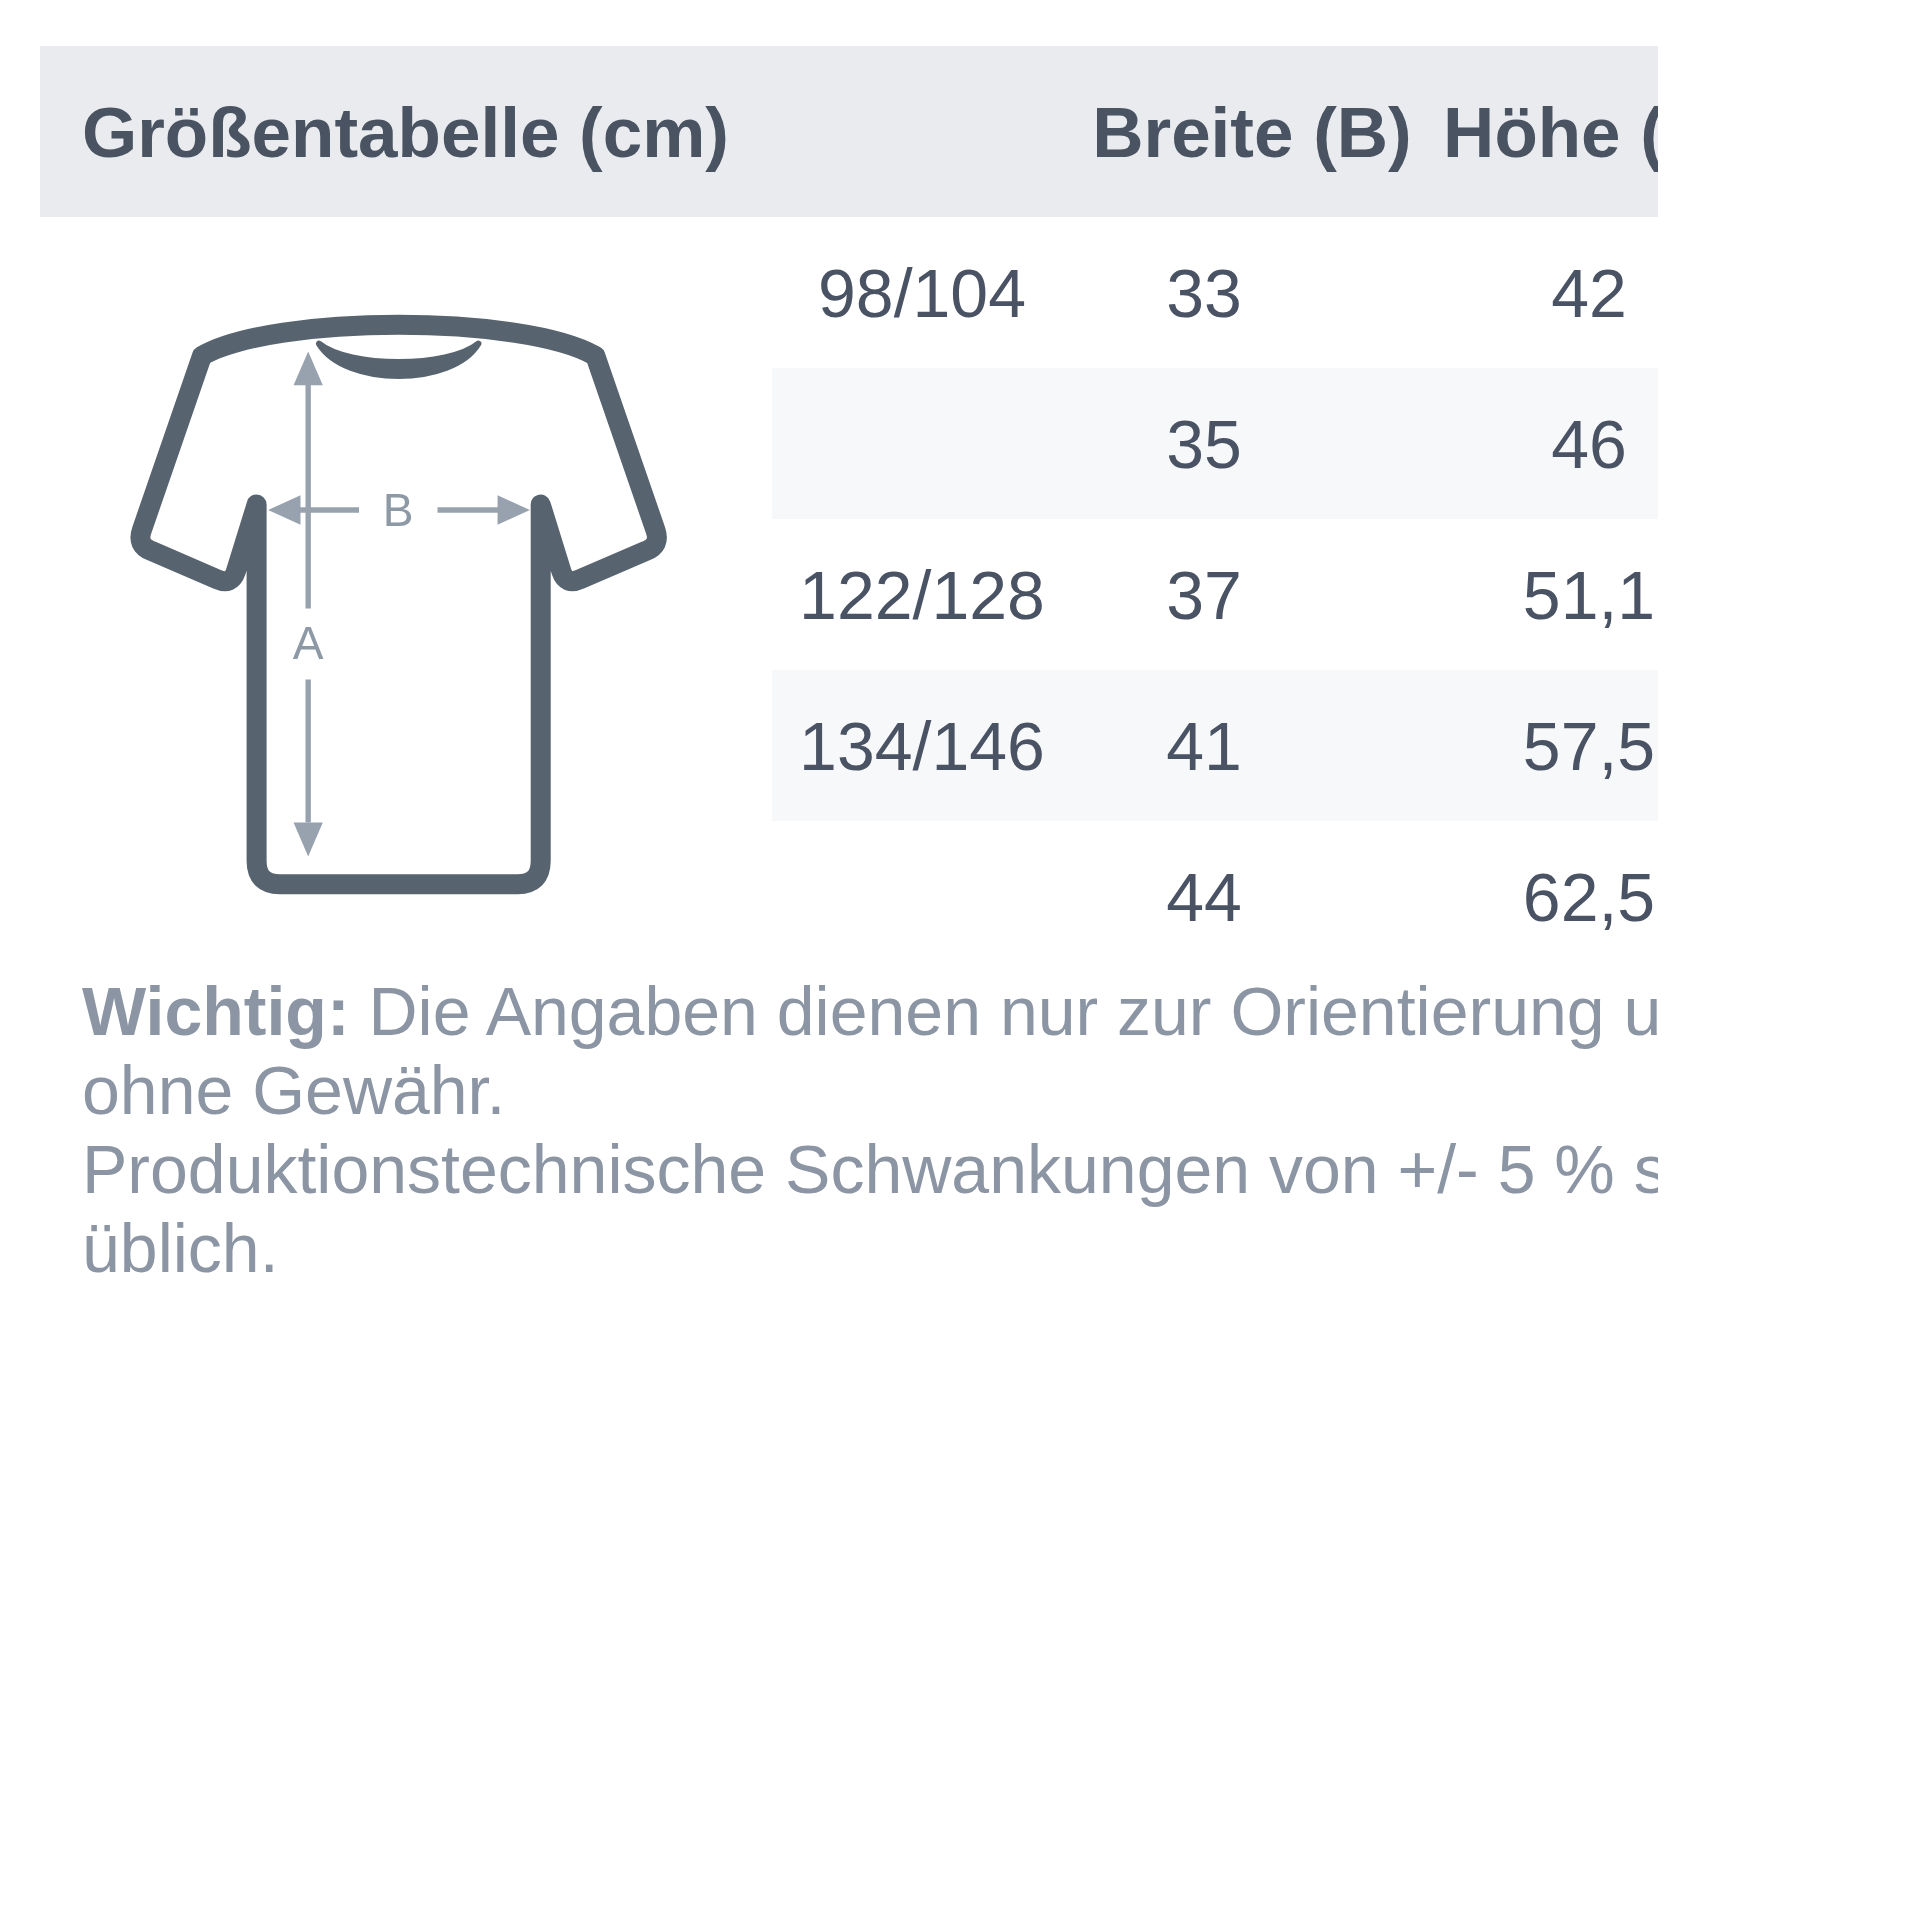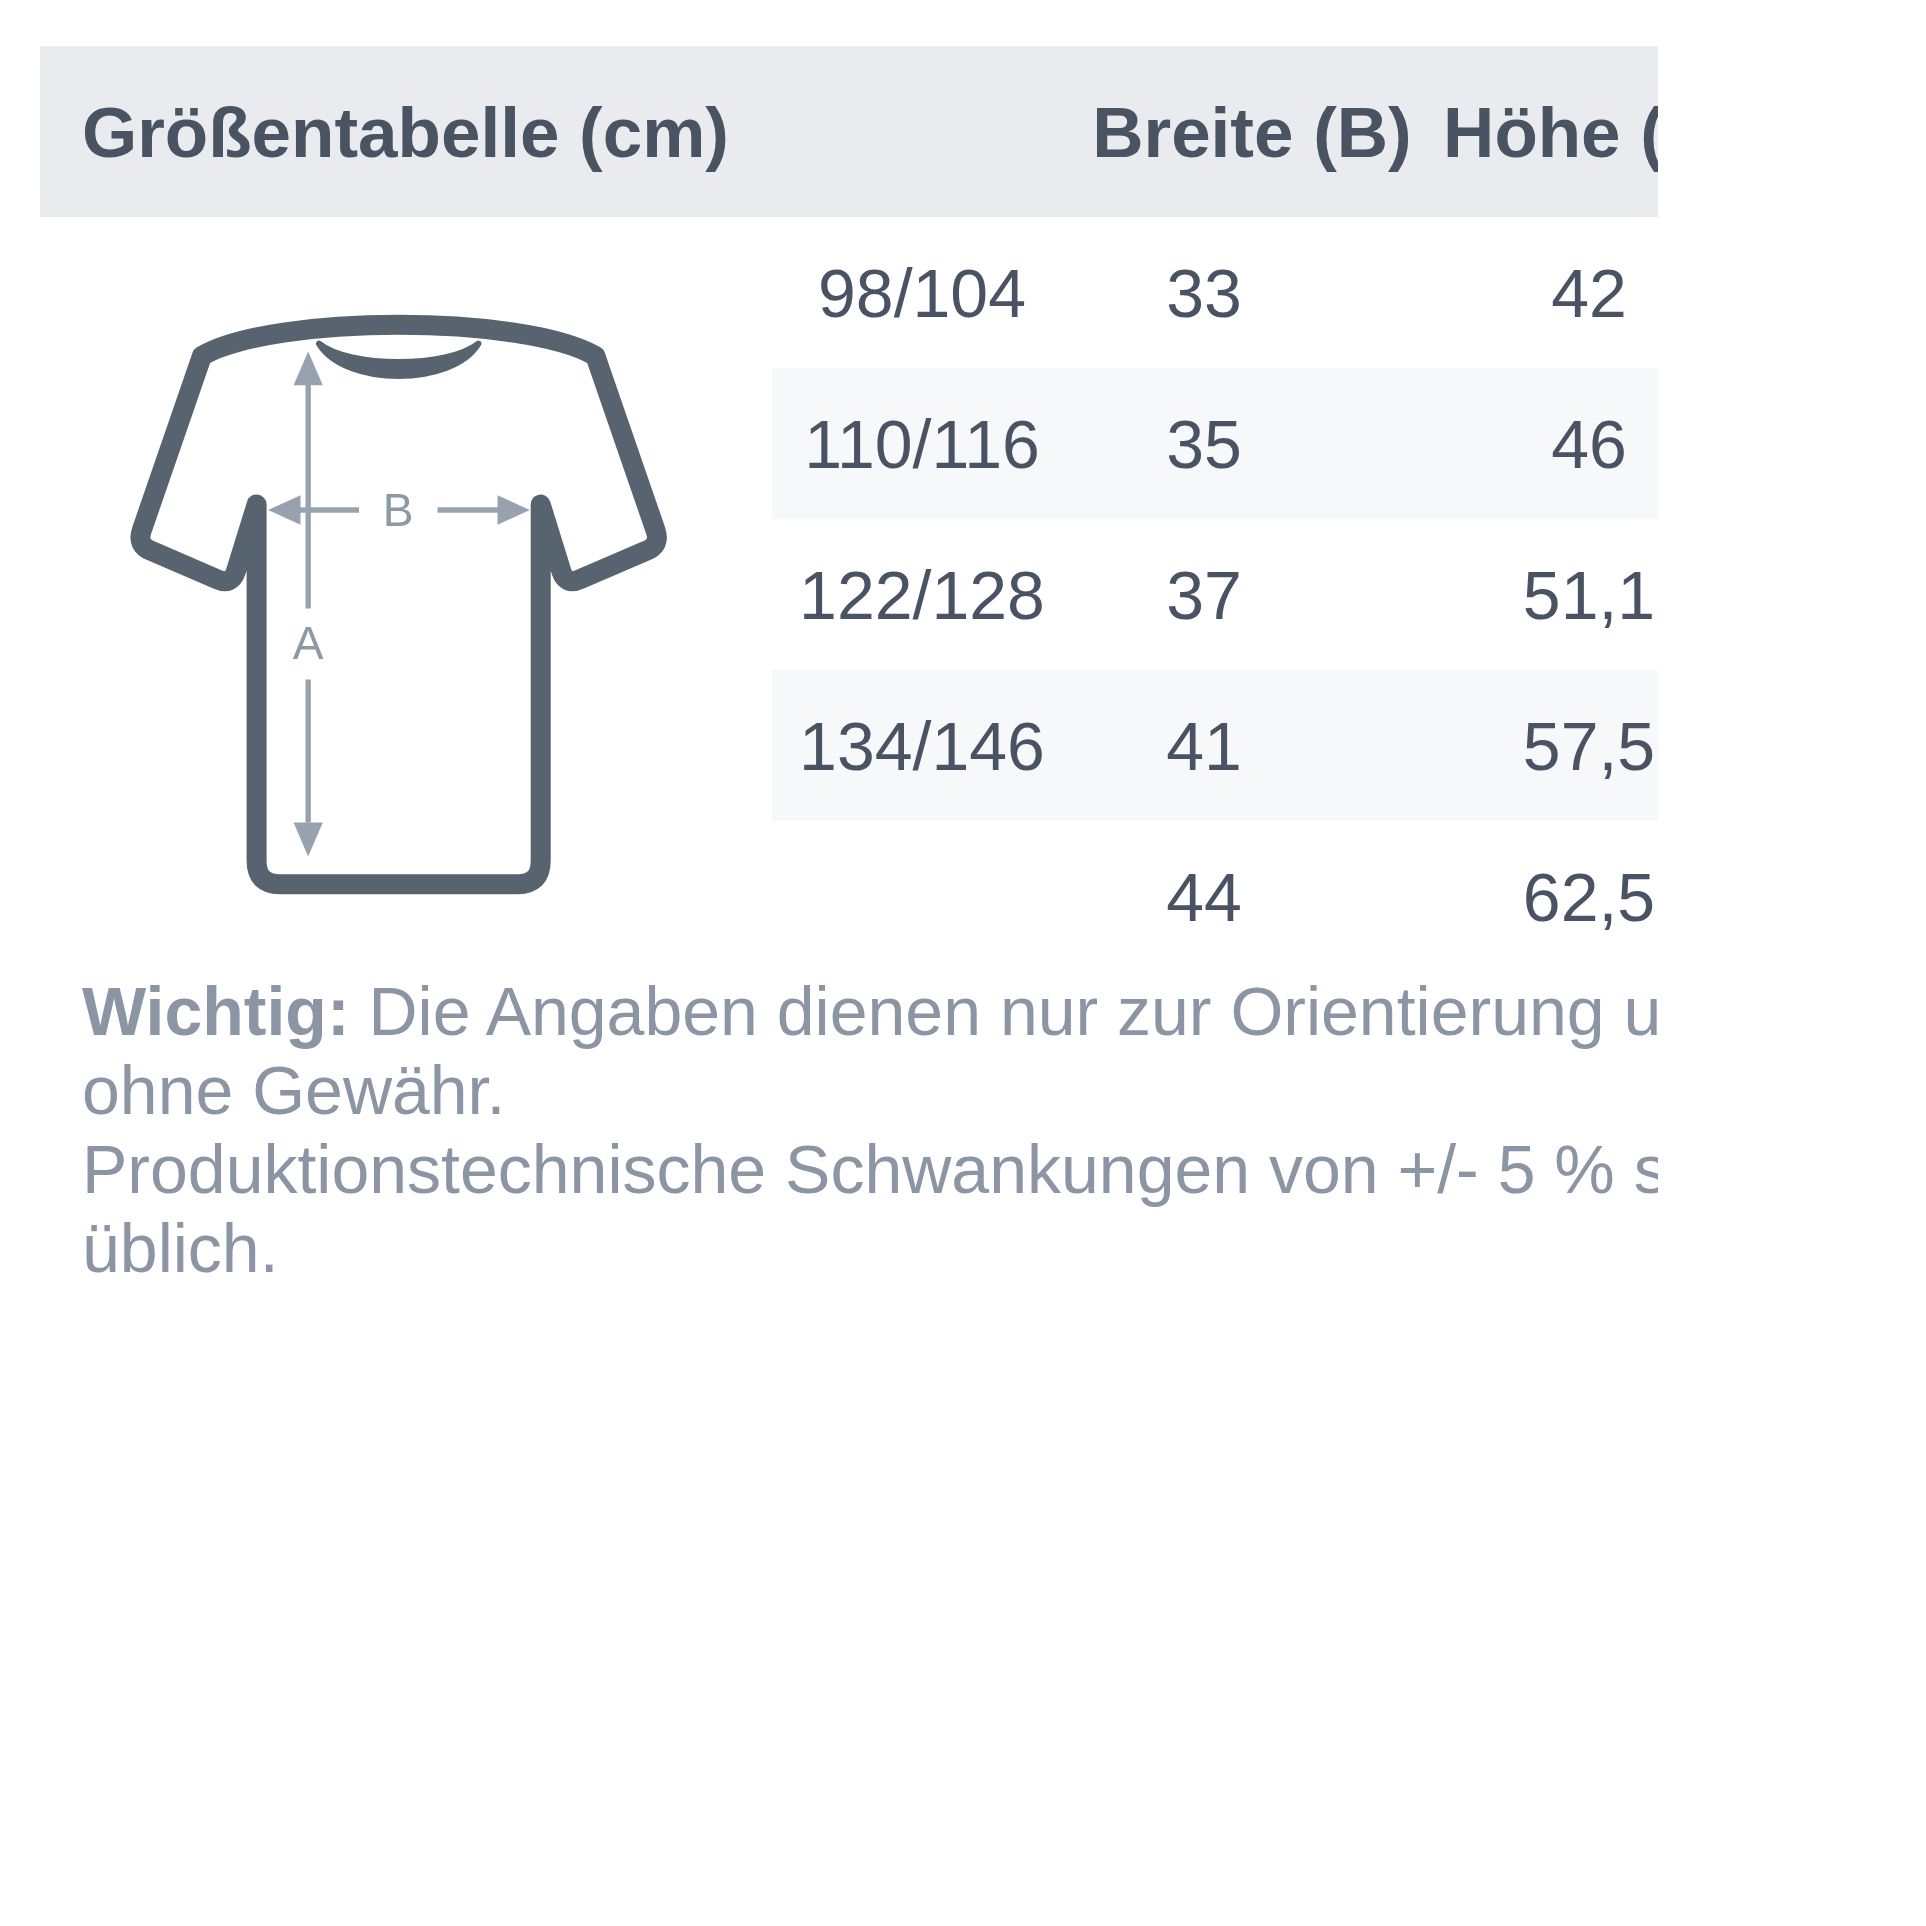--- a/index.html
+++ b/index.html
@@ -66,21 +66,20 @@
   </div>
 
   <div class="size-table">
     <div class="row">
       <span class="cell c-size">98/104</span>
       <span class="cell c-b">33</span>
       <span class="cell c-a">42</span>
     </div>
     <div class="row">
       <div class="stripe"></div>
-      <span class="cell c-size">110/116</span>
       <span class="cell c-b">35</span>
       <span class="cell c-a">46</span>
     </div>
     <div class="row">
       <span class="cell c-size">122/128</span>
       <span class="cell c-b">37</span>
       <span class="cell c-a">51,1</span>
     </div>
     <div class="row">
       <div class="stripe"></div>

